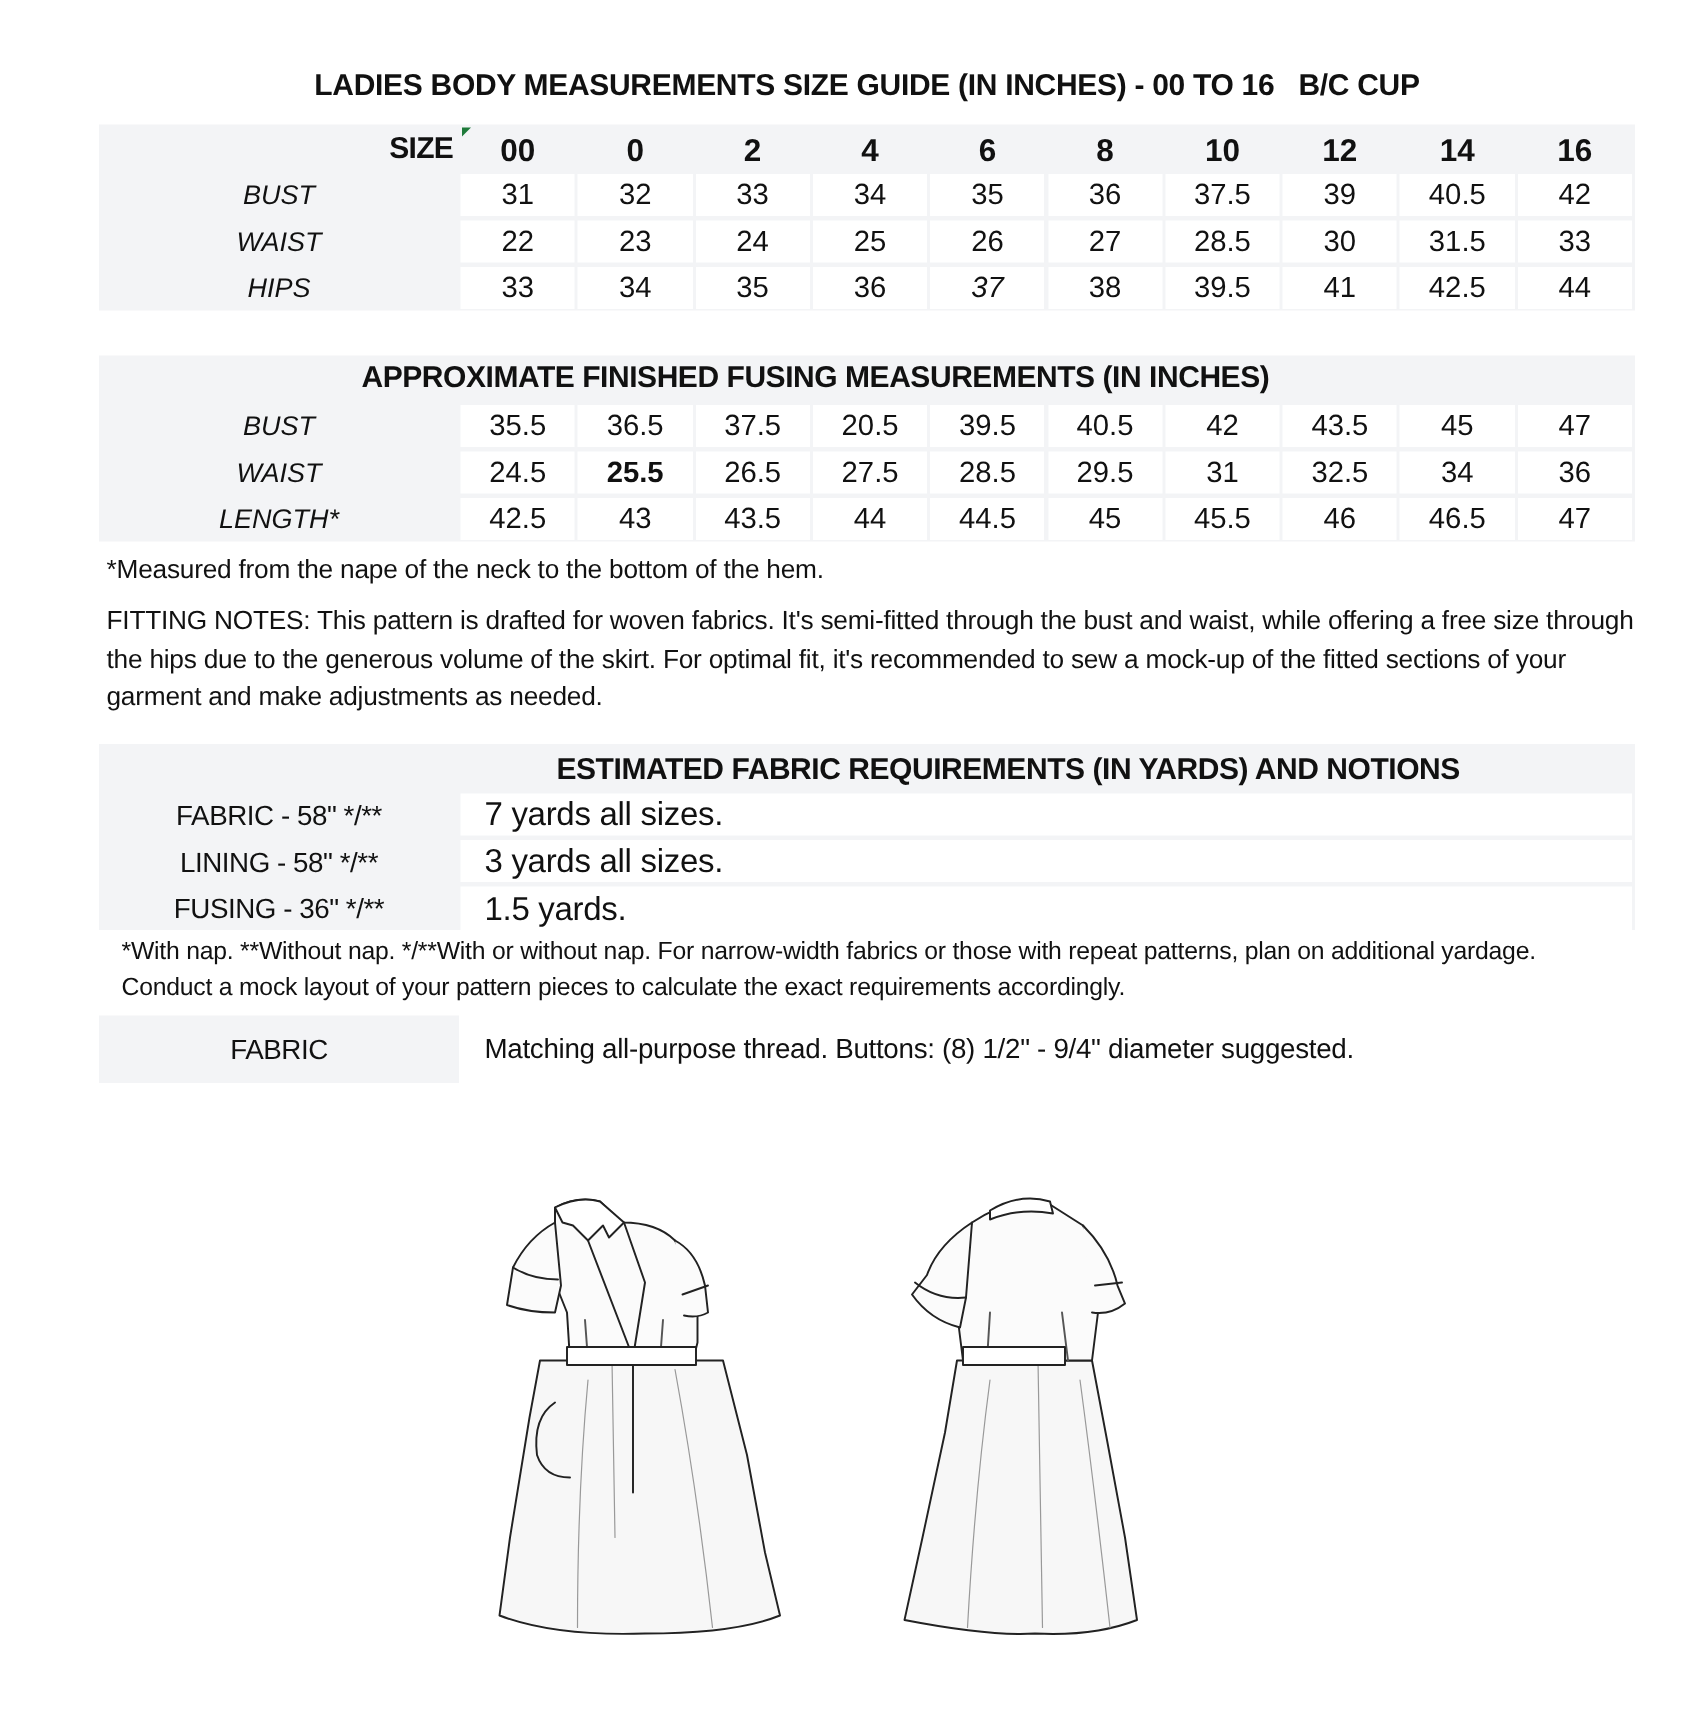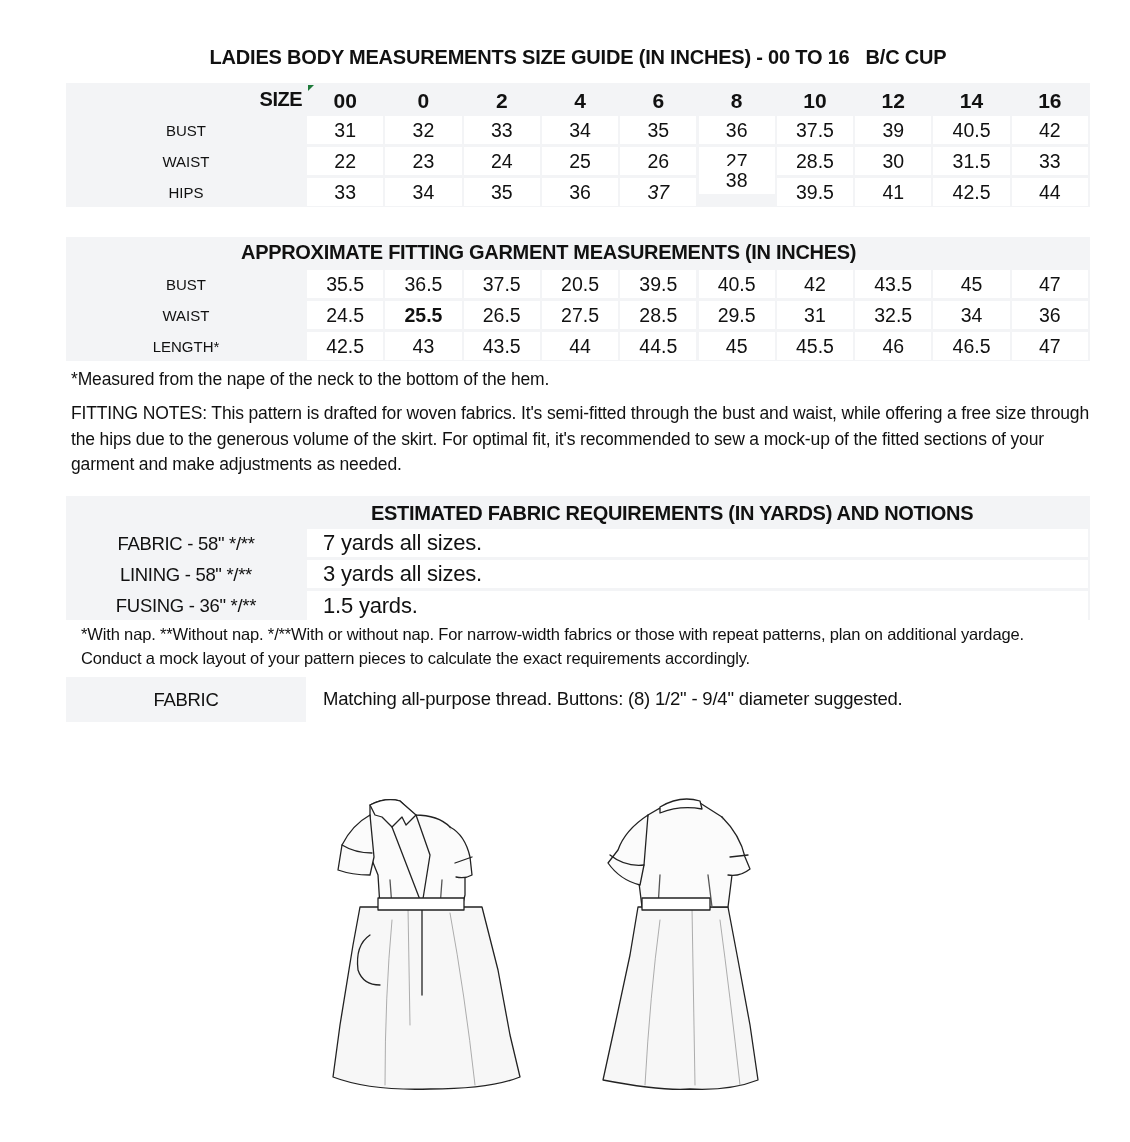--- a/index.html
+++ b/index.html
@@ -5,21 +5,21 @@
   * { box-sizing: border-box; margin: 0; padding: 0; }
   html, body { width: 1130px; height: 1142px; background: #ffffff; overflow: hidden; }
   body { position: relative; font-family: "Liberation Sans", "DejaVu Sans", sans-serif; color: #111; }
   .abs { position: absolute; }
 
   .title { left: 0; width: 1160px; top: 46px; text-align: center; font-size: 20px; font-weight: bold; letter-spacing: -0.2px; white-space: pre; }
 
   .gray { background: #f3f4f6; }
   .cell { position: absolute; background: #ffffff; display: flex; align-items: center; justify-content: center; font-size: 19.5px; }
   .hdr { position: absolute; display: flex; align-items: center; justify-content: center; font-size: 21px; font-weight: bold; }
-  .rowlabel { position: absolute; left: 66px; width: 240px; display: flex; align-items: center; justify-content: center; font-size: 15px; }
+  .rowlabel { position: absolute; left: 66px; width: 240px; display: flex; align-items: center; justify-content: center; font-size: 18px; font-style: italic; }
 
   .size-label { position: absolute; left: 200px; width: 102px; text-align: right; font-size: 20px; font-weight: bold; letter-spacing: -0.5px; }
   .size-marker { position: absolute; left: 308px; top: 85px; width: 0; height: 0; border-top: 6px solid #1e7a3a; border-right: 6px solid transparent; }
 
   .sec-title { position: absolute; font-size: 20px; font-weight: bold; letter-spacing: -0.3px; white-space: nowrap; }
   .note { position: absolute; left: 71px; font-size: 17.5px; line-height: 25.5px; letter-spacing: -0.15px; }
   .note2 { position: absolute; left: 81px; font-size: 16.5px; line-height: 24px; letter-spacing: -0.15px; }
   .fab-val { position: absolute; left: 307px; width: 781px; background: #fff; display: flex; align-items: center; padding-left: 16px; font-size: 22px; letter-spacing: -0.2px; }
   .fab-label { position: absolute; left: 66px; width: 240px; display: flex; align-items: center; justify-content: center; font-size: 18.5px; letter-spacing: -0.3px; }
 
@@ -67,29 +67,29 @@
     <div class="cell" style="left: 776.8px; top: 147px; width: 76.3px; height: 28px;">28.5</div>
     <div class="cell" style="left: 855.1px; top: 147px; width: 76.3px; height: 28px;">30</div>
     <div class="cell" style="left: 933.4px; top: 147px; width: 76.3px; height: 28px;">31.5</div>
     <div class="cell" style="left: 1011.7px; top: 147px; width: 76.3px; height: 28px;">33</div>
     <div class="rowlabel" style="top: 178px; height: 28px;">HIPS</div>
     <div class="cell" style="left: 307px; top: 178px; width: 76.3px; height: 28px;">33</div>
     <div class="cell" style="left: 385.3px; top: 178px; width: 76.3px; height: 28px;">34</div>
     <div class="cell" style="left: 463.6px; top: 178px; width: 76.3px; height: 28px;">35</div>
     <div class="cell" style="left: 541.9px; top: 178px; width: 76.3px; height: 28px;">36</div>
     <div class="cell" style="left: 620.2px; top: 178px; width: 76.3px; height: 28px; font-style: italic;">37</div>
-    <div class="cell" style="left: 698.5px; top: 166px; width: 76.3px; height: 28px;">38</div>
+    <div class="cell" style="left: 698.5px; top: 178px; width: 76.3px; height: 28px;">38</div>
     <div class="cell" style="left: 776.8px; top: 178px; width: 76.3px; height: 28px;">39.5</div>
     <div class="cell" style="left: 855.1px; top: 178px; width: 76.3px; height: 28px;">41</div>
     <div class="cell" style="left: 933.4px; top: 178px; width: 76.3px; height: 28px;">42.5</div>
     <div class="cell" style="left: 1011.7px; top: 178px; width: 76.3px; height: 28px;">44</div>
   </div>
 
 <div class="abs gray" style="left:66px;top:237px;width:1024px;height:124px;"></div>
-<div class="sec-title" style="left:241px;top:241px;">APPROXIMATE FITTING GARMENT MEASUREMENTS (IN INCHES)</div>
+<div class="sec-title" style="left:241px;top:241px;">APPROXIMATE FINISHED FUSING MEASUREMENTS (IN INCHES)</div>
 <div id="garment-rows">
     <div class="rowlabel" style="top: 270px; height: 28px;">BUST</div>
     <div class="cell" style="left: 307px; top: 270px; width: 76.3px; height: 28px;">35.5</div>
     <div class="cell" style="left: 385.3px; top: 270px; width: 76.3px; height: 28px;">36.5</div>
     <div class="cell" style="left: 463.6px; top: 270px; width: 76.3px; height: 28px;">37.5</div>
     <div class="cell" style="left: 541.9px; top: 270px; width: 76.3px; height: 28px;">20.5</div>
     <div class="cell" style="left: 620.2px; top: 270px; width: 76.3px; height: 28px;">39.5</div>
     <div class="cell" style="left: 698.5px; top: 270px; width: 76.3px; height: 28px;">40.5</div>
     <div class="cell" style="left: 776.8px; top: 270px; width: 76.3px; height: 28px;">42</div>
     <div class="cell" style="left: 855.1px; top: 270px; width: 76.3px; height: 28px;">43.5</div>

